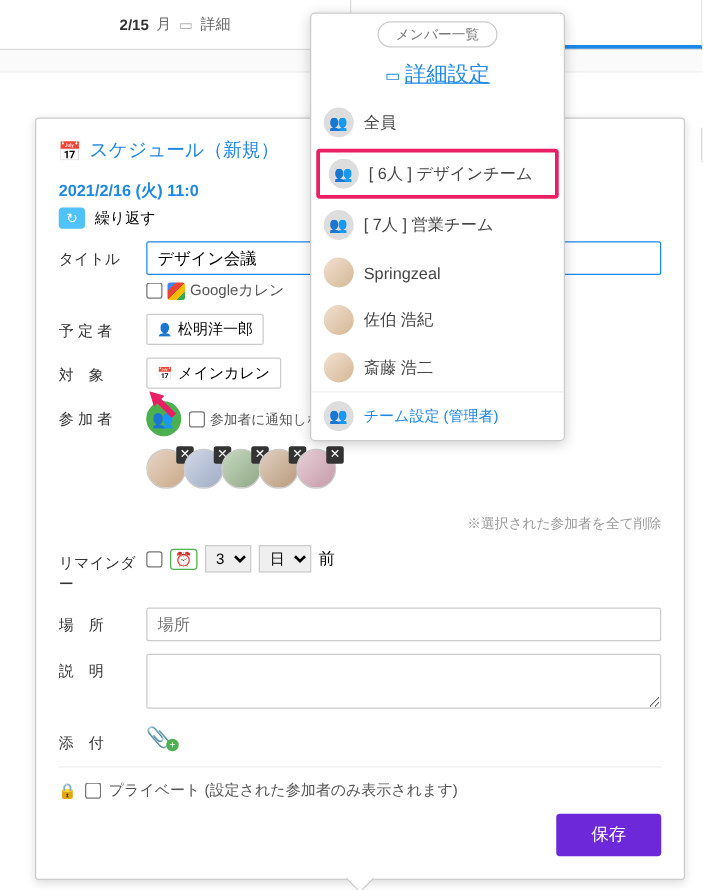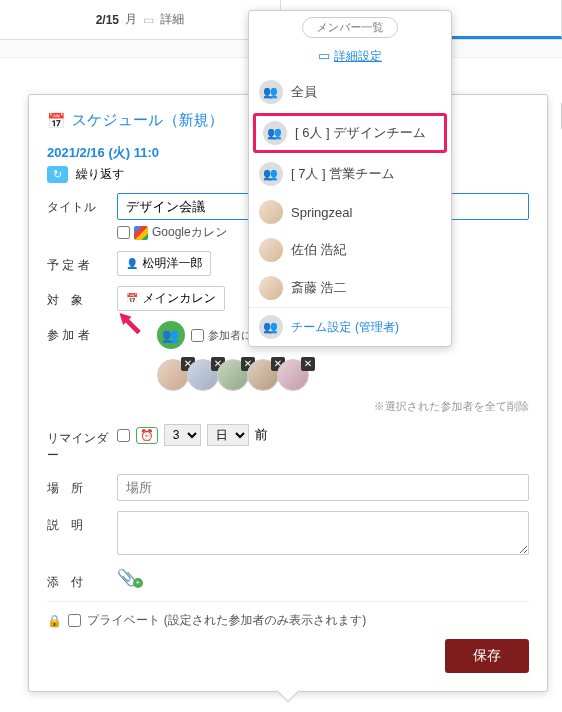--- a/index.html
+++ b/index.html
@@ -28,54 +28,54 @@
     
     .text-input { width: 100%; border: 1px solid #ccc; padding: 5px 8px; font-size: 13px; border-radius: 2px; }
     .text-input.title-input { border-color: #1e88e5; }
     
     .gcal-row { display: flex; align-items: center; gap: 4px; font-size: 12px; color: #555; margin-top: 4px; }
     .gcal-icon { width: 14px; height: 14px; background: linear-gradient(135deg,#4285f4 25%,#ea4335 25% 50%,#fbbc05 50% 75%,#34a853 75%); border-radius: 2px; }
     
     .chip { display: inline-flex; align-items: center; gap: 4px; border: 1px solid #ccc; padding: 3px 8px; border-radius: 2px; font-size: 12px; background: #fff; }
     .chip .id-ico { color: #1e88e5; font-size: 10px; }
     
-    .participant-row { position: relative; gap: 40px; }
+    .participant-row { position: relative; }
     .participant-input-wrap { display: flex; gap: 6px; align-items: center; }
     .participant-input { flex: 1; border: 1px solid #ccc; padding: 5px 8px; font-size: 12px; width: 200px; }
     .add-btn { width: 28px; height: 28px; border-radius: 50%; background: #4caf50; color: #fff; border: none; font-size: 14px; cursor: pointer; }
     .notify-check { display: flex; align-items: center; gap: 4px; font-size: 11px; color: #555; }
     
     .avatars { display: flex; gap: -4px; margin-top: 10px; flex-wrap: wrap; }
     .avatar-item { position: relative; width: 36px; height: 36px; margin-right: -6px; }
     .avatar-circle { width: 32px; height: 32px; border-radius: 50%; border: 1px solid #ccc; background: linear-gradient(135deg, #e8d5c4, #c9a989); overflow: hidden; }
     .avatar-item .remove { position: absolute; top: -2px; right: -2px; width: 14px; height: 14px; background: #333; color: #fff; border-radius: 2px; font-size: 10px; line-height: 14px; text-align: center; cursor: pointer; }
     
-    .remove-all { text-align: right; font-size: 11px; color: #999; margin-top: 4px; }
+    .remove-all { text-align: right; font-size: 11px; color: #999; margin-top: 16px; }
     
     .reminder-row { display: flex; align-items: center; gap: 6px; }
     .reminder-row select { border: 1px solid #ccc; padding: 2px 4px; font-size: 12px; }
     .clock-ico { color: #4caf50; border: 1px solid #4caf50; border-radius: 3px; padding: 1px 3px; font-size: 11px; }
     
     textarea.text-input { height: 44px; resize: vertical; }
     
     .attach-ico { color: #888; font-size: 16px; position: relative; }
     .attach-ico::after { content: "+"; position: absolute; bottom: -2px; right: -6px; background: #4caf50; color: #fff; border-radius: 50%; width: 10px; height: 10px; font-size: 8px; line-height: 10px; text-align: center; }
     
     .private-row { display: flex; align-items: center; gap: 6px; font-size: 12px; color: #555; border-top: 1px solid #eee; padding-top: 10px; margin-top: 6px; }
     .lock-ico { color: #ff9800; }
     
-    .save-btn { float: right; background: #7f1d1d; color: #fff; border: none; padding: 8px 28px; border-radius: 3px; font-size: 14px; cursor: pointer; margin-top: 10px; }
+    .save-btn { float: right; background: #6d28d9; color: #fff; border: none; padding: 8px 28px; border-radius: 3px; font-size: 14px; cursor: pointer; margin-top: 10px; }
     
     .modal-arrow { position: absolute; bottom: -8px; left: 50%; transform: translateX(-50%); width: 16px; height: 16px; background: #fff; border-right: 1px solid #ccc; border-bottom: 1px solid #ccc; transform: translateX(-50%) rotate(45deg); }
     
     .dropdown { position: absolute; top: 10px; left: 248px; width: 204px; background: #fff; border: 1px solid #ccc; border-radius: 4px; box-shadow: 0 2px 10px rgba(0,0,0,0.2); z-index: 100; }
     .dropdown-header { text-align: center; padding: 6px; }
     .dropdown-header-label { display: inline-block; border: 1px solid #ccc; border-radius: 12px; padding: 2px 14px; font-size: 11px; color: #777; }
     .dropdown-link { text-align: center; padding: 4px 0 8px; }
-    .dropdown-link a { color: #1e88e5; font-size: 12px; text-decoration: underline; }
+    .dropdown-link a { color: #1e88e5; font-size: 17px; text-decoration: underline; }
     .dropdown-list { }
     .dd-item { display: flex; align-items: center; gap: 8px; padding: 7px 10px; font-size: 13px; color: #444; cursor: pointer; }
     .dd-item.highlighted { border: 3px solid #e91e63; border-radius: 3px; margin: 2px 4px; padding: 5px 7px; }
     .dd-icon { width: 24px; height: 24px; border-radius: 50%; background: #e0e0e0; display: flex; align-items: center; justify-content: center; color: #888; font-size: 12px; flex-shrink: 0; }
     .dd-icon.team { background: #ddd; }
     .dd-icon.face { background: linear-gradient(135deg, #f3e0d1, #d4b896); }
     .dd-footer { border-top: 1px solid #eee; padding: 7px 10px; display: flex; align-items: center; gap: 8px; color: #1e88e5; font-size: 12px; cursor: pointer; }
     
     .arrow-annotation { position: absolute; top: 337px; left: 135px; z-index: 50; pointer-events: none; }
     .arrow-shape { width: 0; height: 0; transform: rotate(-135deg); }

